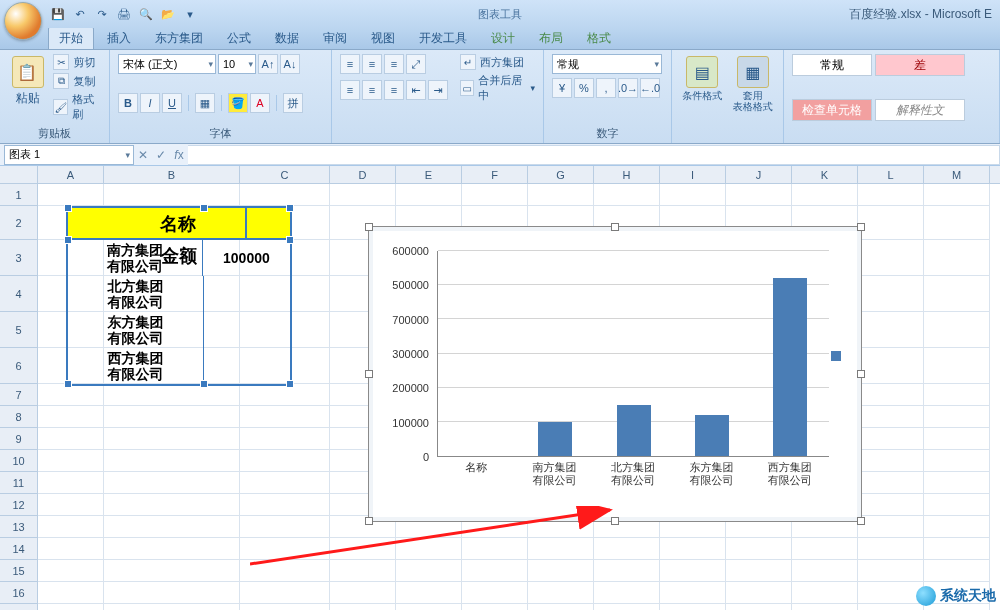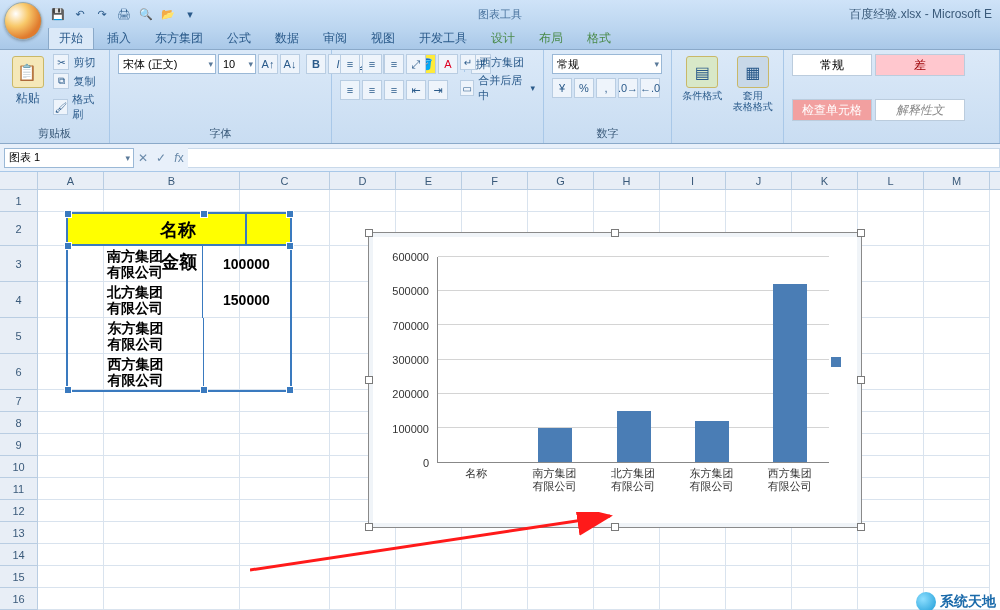--- a/index.html
+++ b/index.html
@@ -31,21 +31,21 @@
   .small-row { display: flex; align-items: center; gap: 4px; color: #2a5a8a; font-size: 11px; }
   .ico { width: 16px; height: 16px; display: inline-flex; align-items: center; justify-content: center; background: #eef4fb; border: 1px solid #b9cde2; color: #2a5a8a; font-size: 10px; }
   .font-row { display: flex; gap: 2px; align-items: center; margin-bottom: 4px; }
   .combo { height: 20px; border: 1px solid #9ab8d6; background: #fff; padding: 0 14px 0 4px; font-size: 11px; position: relative; display: flex; align-items: center; }
   .combo::after { content: "▾"; position: absolute; right: 2px; color: #5a7a9a; font-size: 9px; }
   .btn-sq { width: 20px; height: 20px; border: 1px solid #b9cde2; background: #eef4fb; display: inline-flex; align-items: center; justify-content: center; font-size: 11px; color: #2a5a8a; }
   .btn-row { display: flex; gap: 2px; margin-bottom: 3px; }
   .sep-v { width: 1px; background: #a9c8e8; margin: 2px 4px; align-self: stretch; }
 
   
-  .fxbar { height: 28px; background: #e8f0fa; border-bottom: 1px solid #a9c8e8; display: flex; align-items: center; }
+  .fxbar { height: 22px; background: #e8f0fa; border-bottom: 1px solid #a9c8e8; display: flex; align-items: center; }
   .namebox { width: 130px; height: 20px; border: 1px solid #9ab8d6; background: #fff; margin-left: 4px; padding: 0 14px 0 4px; font-size: 11px; display: flex; align-items: center; position: relative; }
   .namebox::after { content: "▾"; position: absolute; right: 3px; color: #5a7a9a; font-size: 9px; }
   .fx-btn { width: 18px; text-align: center; color: #6a8aaa; }
   .fx-input { flex: 1; height: 20px; border: 1px solid #c9d9ea; border-left: none; background: #fff; }
 
   
   .sheet { position: relative; background: #fff; height: 444px; overflow: hidden; }
   .corner { position: absolute; top: 0; left: 0; width: 38px; height: 18px; background: #e8eef6; border-right: 1px solid #b9cde2; border-bottom: 1px solid #b9cde2; }
   .col-head { position: absolute; top: 0; left: 38px; right: 0; height: 18px; display: flex; background: #e8eef6; border-bottom: 1px solid #b9cde2; }
   .ch { height: 18px; border-right: 1px solid #b9cde2; text-align: center; font-size: 11px; color: #3a5a7a; line-height: 18px; }
@@ -137,21 +137,21 @@
         <div class="small-row">
             <span class="ico">🖌</span>
             <span>格式刷</span>
           </div>
       </div>
     </div>
     <div class="group-label">剪贴板</div>
   </div>
 
   <div class="group" style="width:222px">
-    <div class="group-body" style="gap:6px">
+    <div class="group-body" style="flex-direction:column;gap:15px">
       <div class="font-row">
         <div class="combo" style="width:98px">宋体 (正文)</div>
         <div class="combo" style="width:38px">10</div>
         <span class="btn-sq">A↑</span>
         <span class="btn-sq">A↓</span>
       </div>
       <div class="btn-row">
         <span class="btn-sq">
             <b>B</b>
           </span>
@@ -521,21 +521,20 @@
             <span>南方集团</span>
             <span>有限公司</span>
           </div>
           <div class="tbl-cell" style="width:88px;border-right:none">100000</div>
         </div>
       <div class="tbl-row">
           <div class="tbl-cell" style="width:136px">
             <span>北方集团</span>
             <span>有限公司</span>
           </div>
-          <div class="tbl-cell" style="width:88px;border-right:none">150000</div>
         </div>
       <div class="tbl-row">
           <div class="tbl-cell" style="width:136px">
             <span>东方集团</span>
             <span>有限公司</span>
           </div>
         </div>
       <div class="tbl-row">
           <div class="tbl-cell" style="width:136px">
             <span>西方集团</span>

